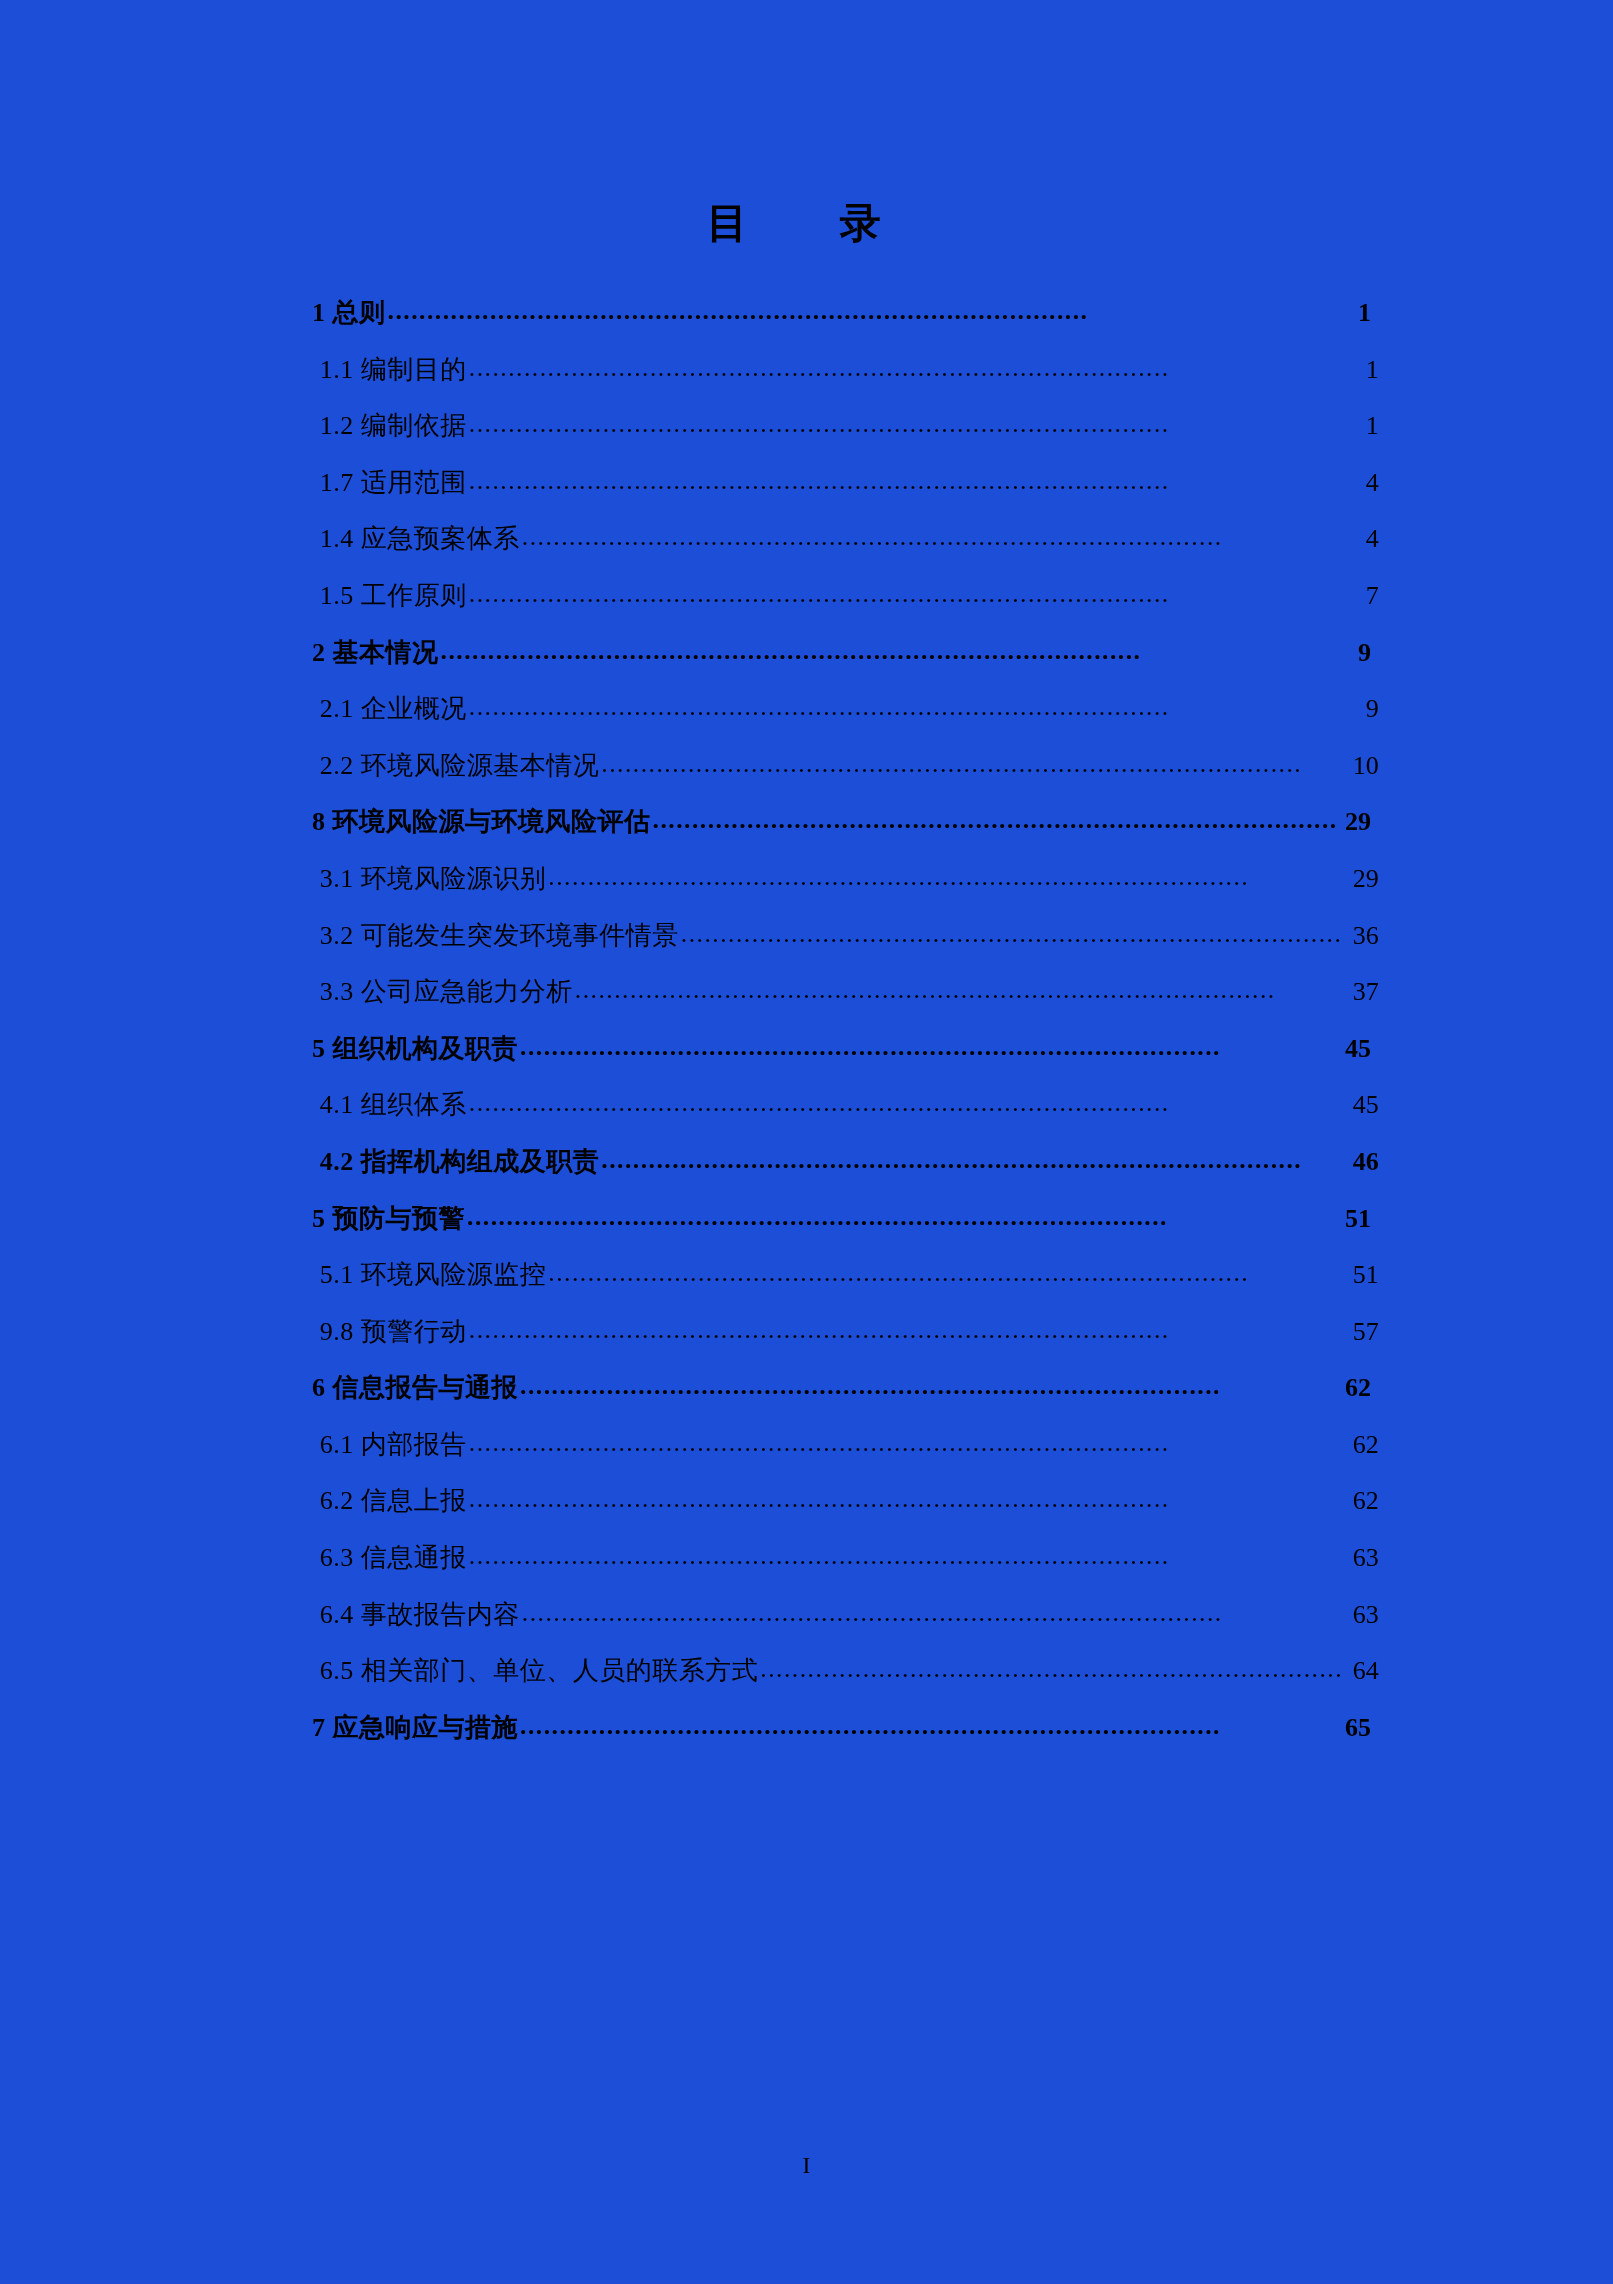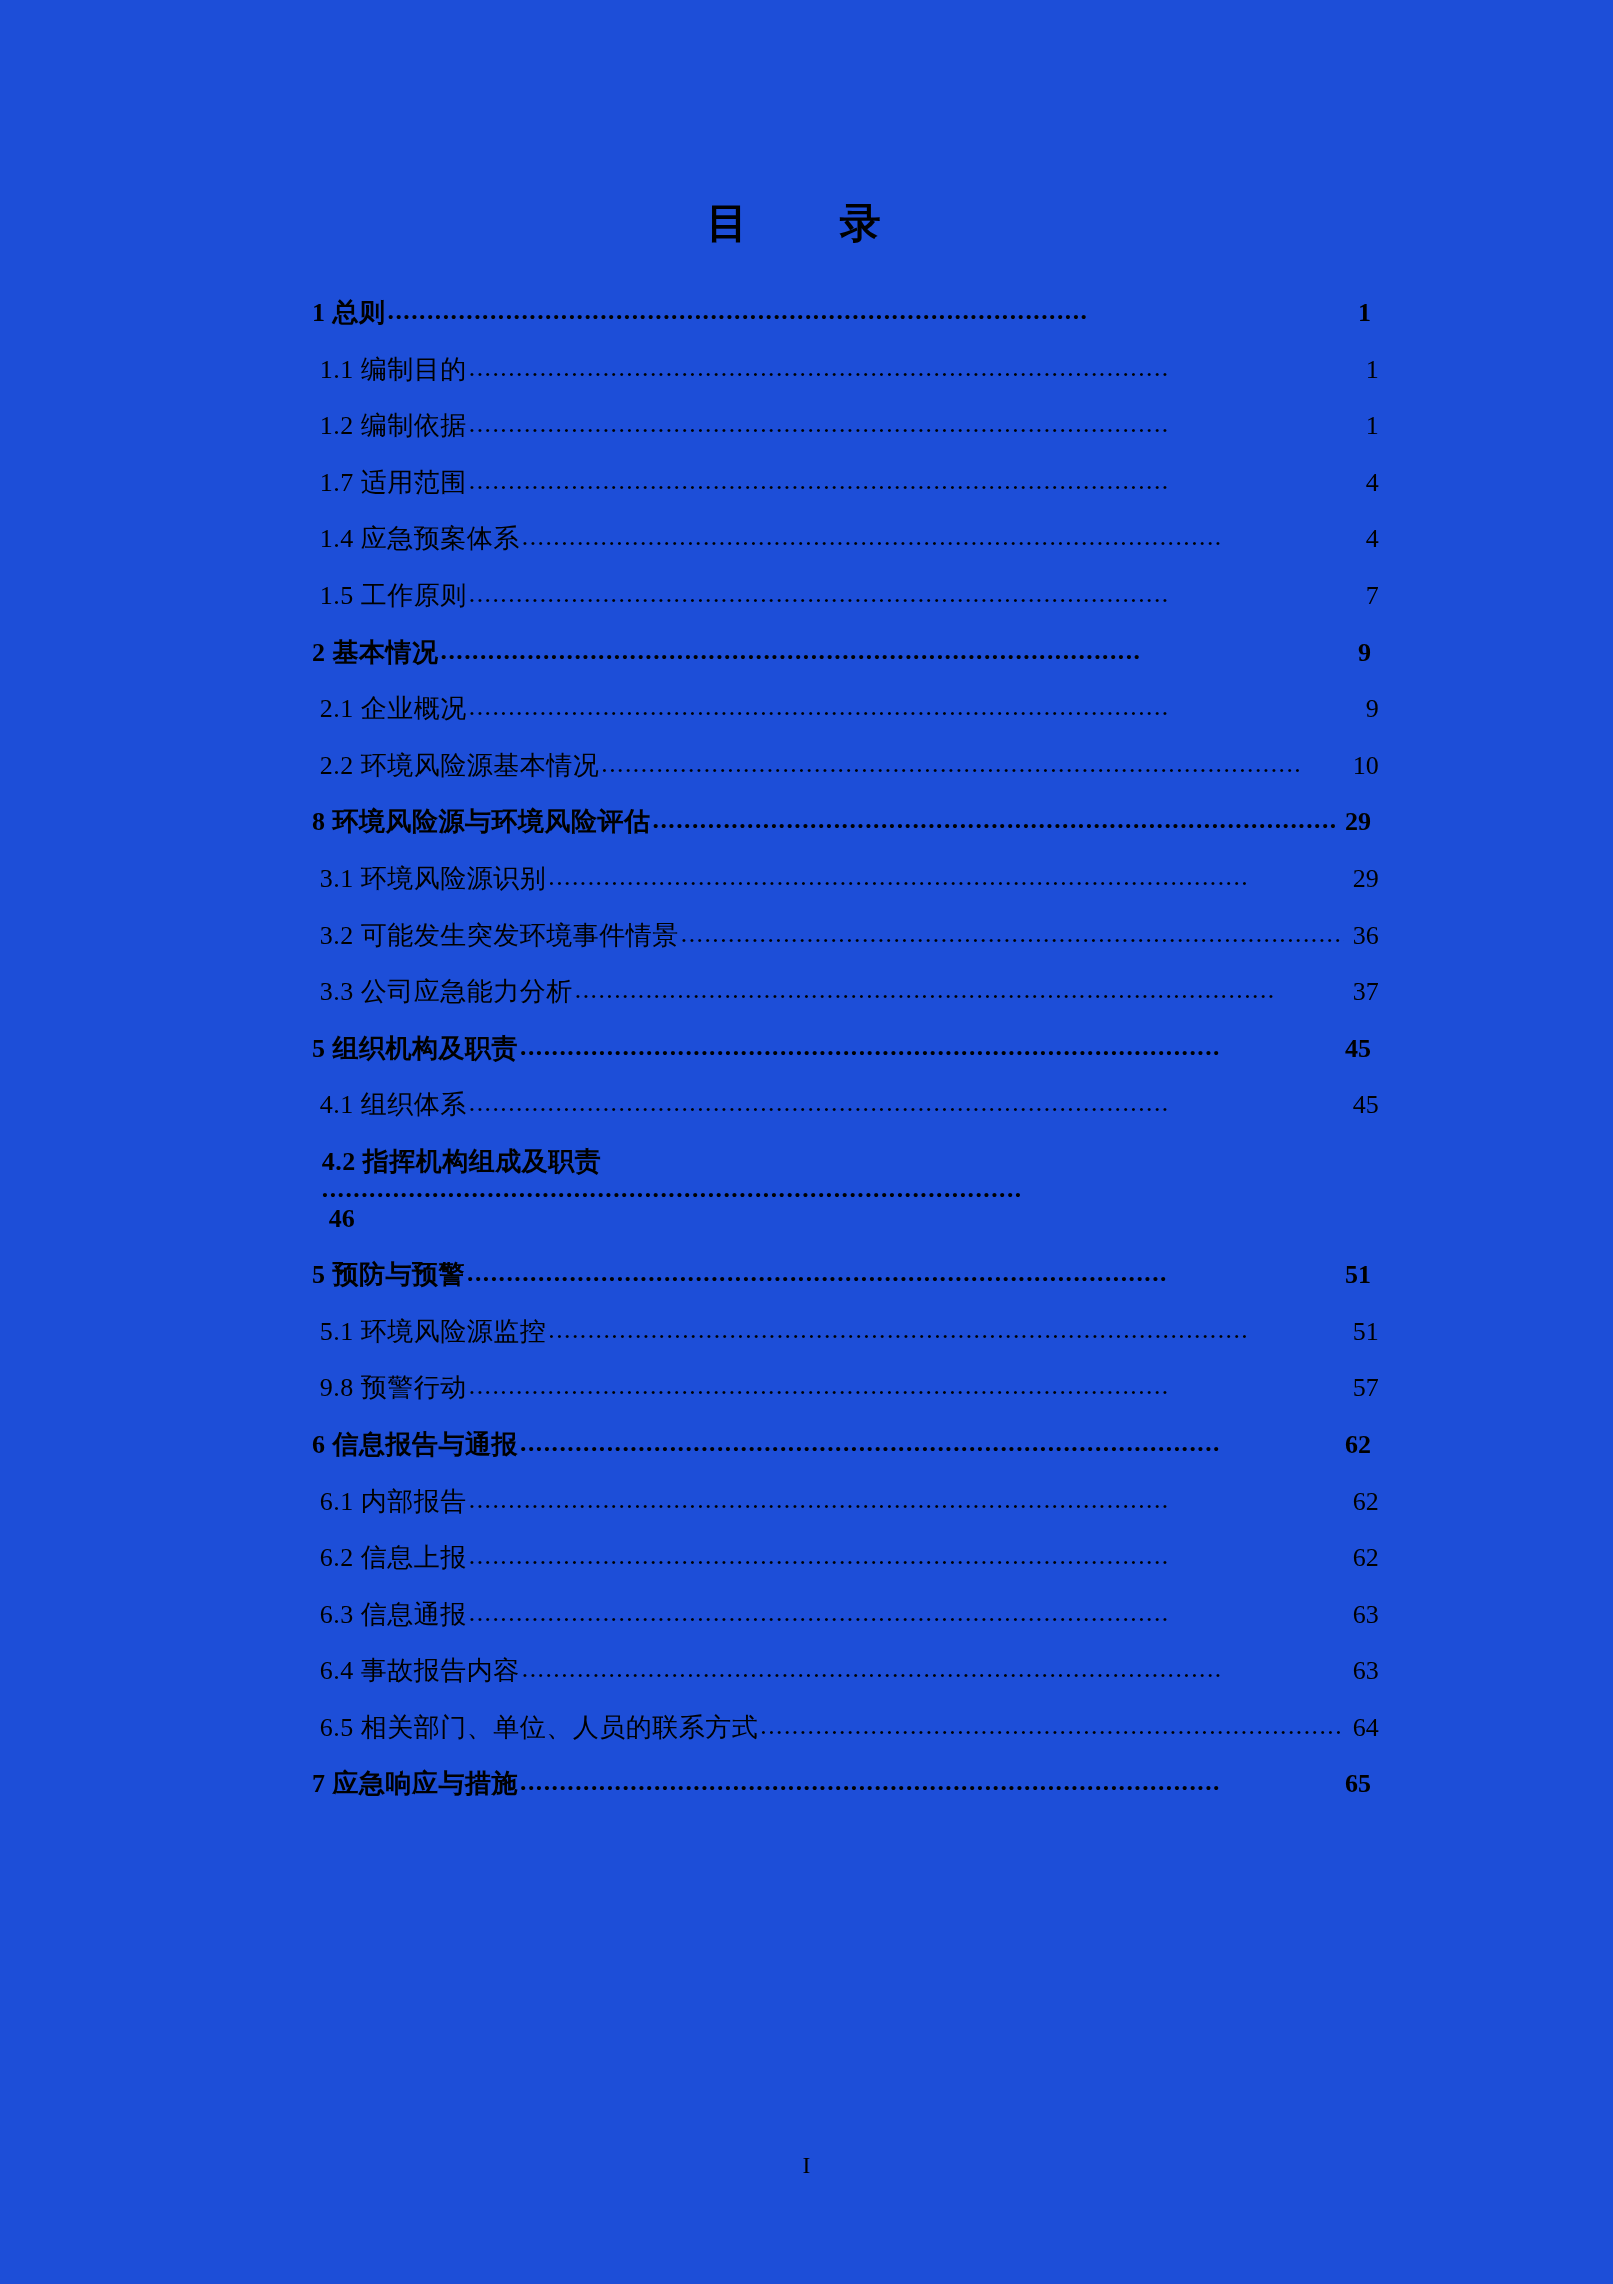--- a/index.html
+++ b/index.html
@@ -44,21 +44,20 @@
     white-space: nowrap;
   }
   .toc-row.level1 {
     font-weight: bold;
   }
   .toc-row.level2 {
     padding-left: 7.8px;
   }
   .toc-row.b2 {
     font-weight: bold;
-    flex-direction: column;
   }
   .lbl {
     flex: 0 0 auto;
     letter-spacing: 0.5px;
   }
   .dots {
     flex: 1 1 auto;
     overflow: hidden;
     white-space: nowrap;
     margin: 0 2px;

